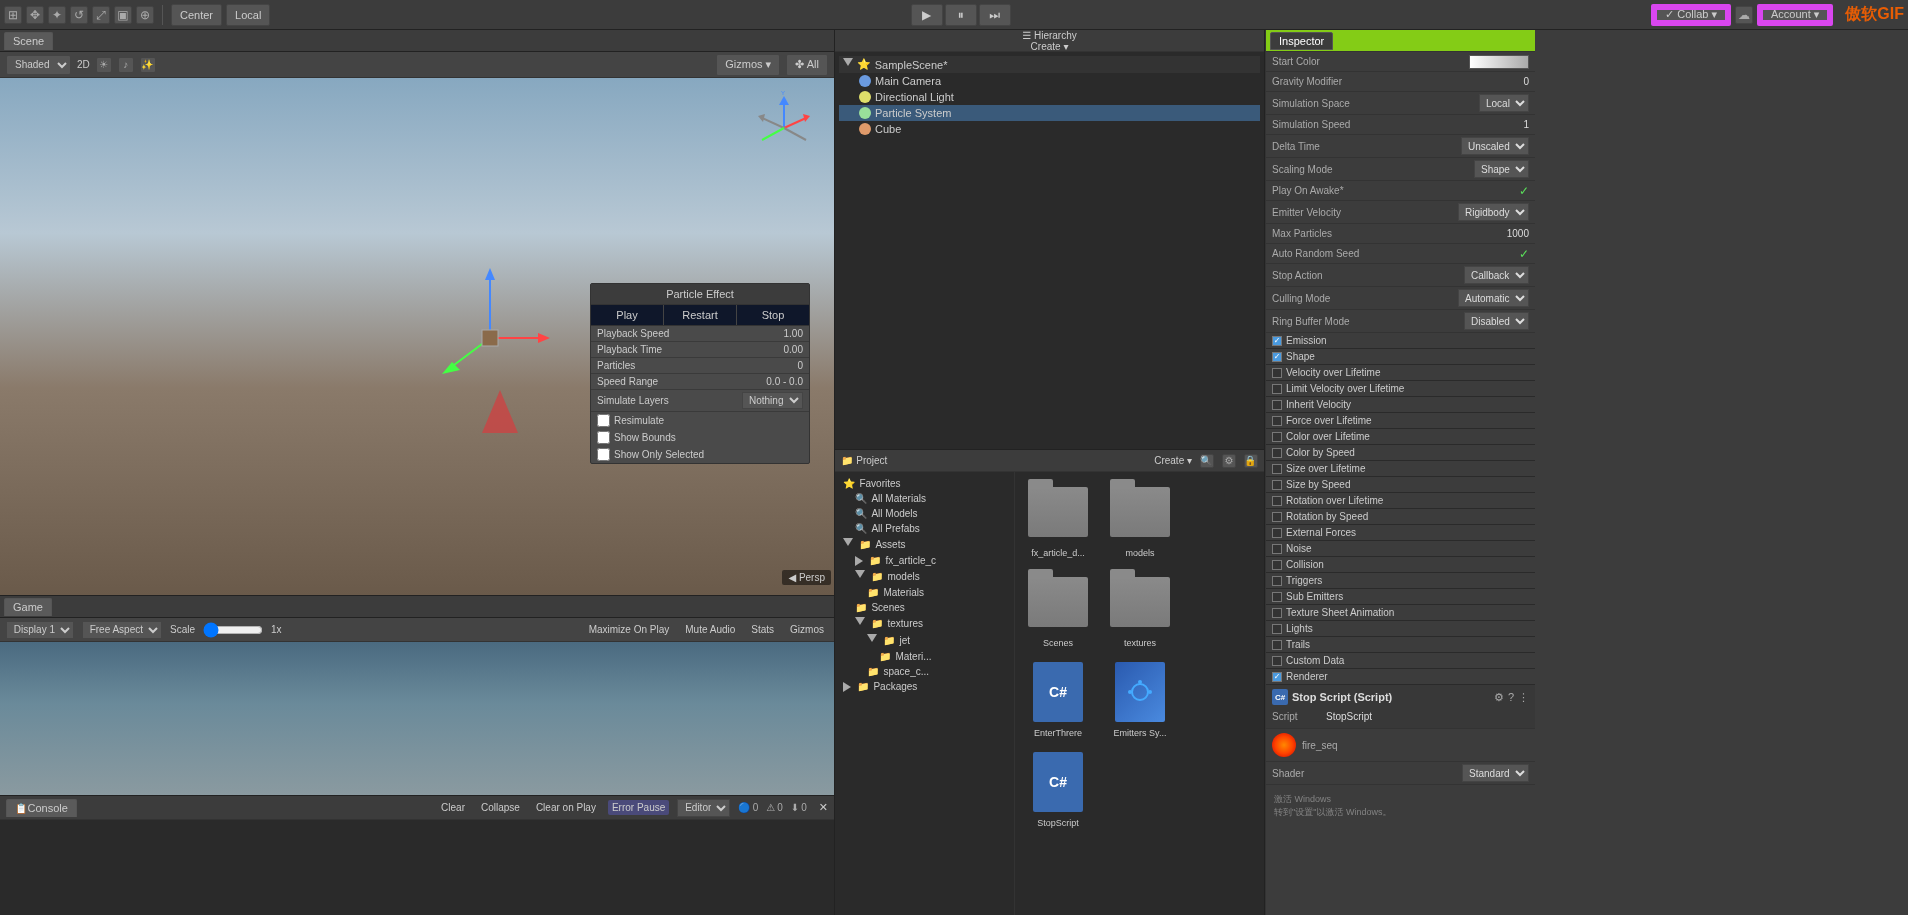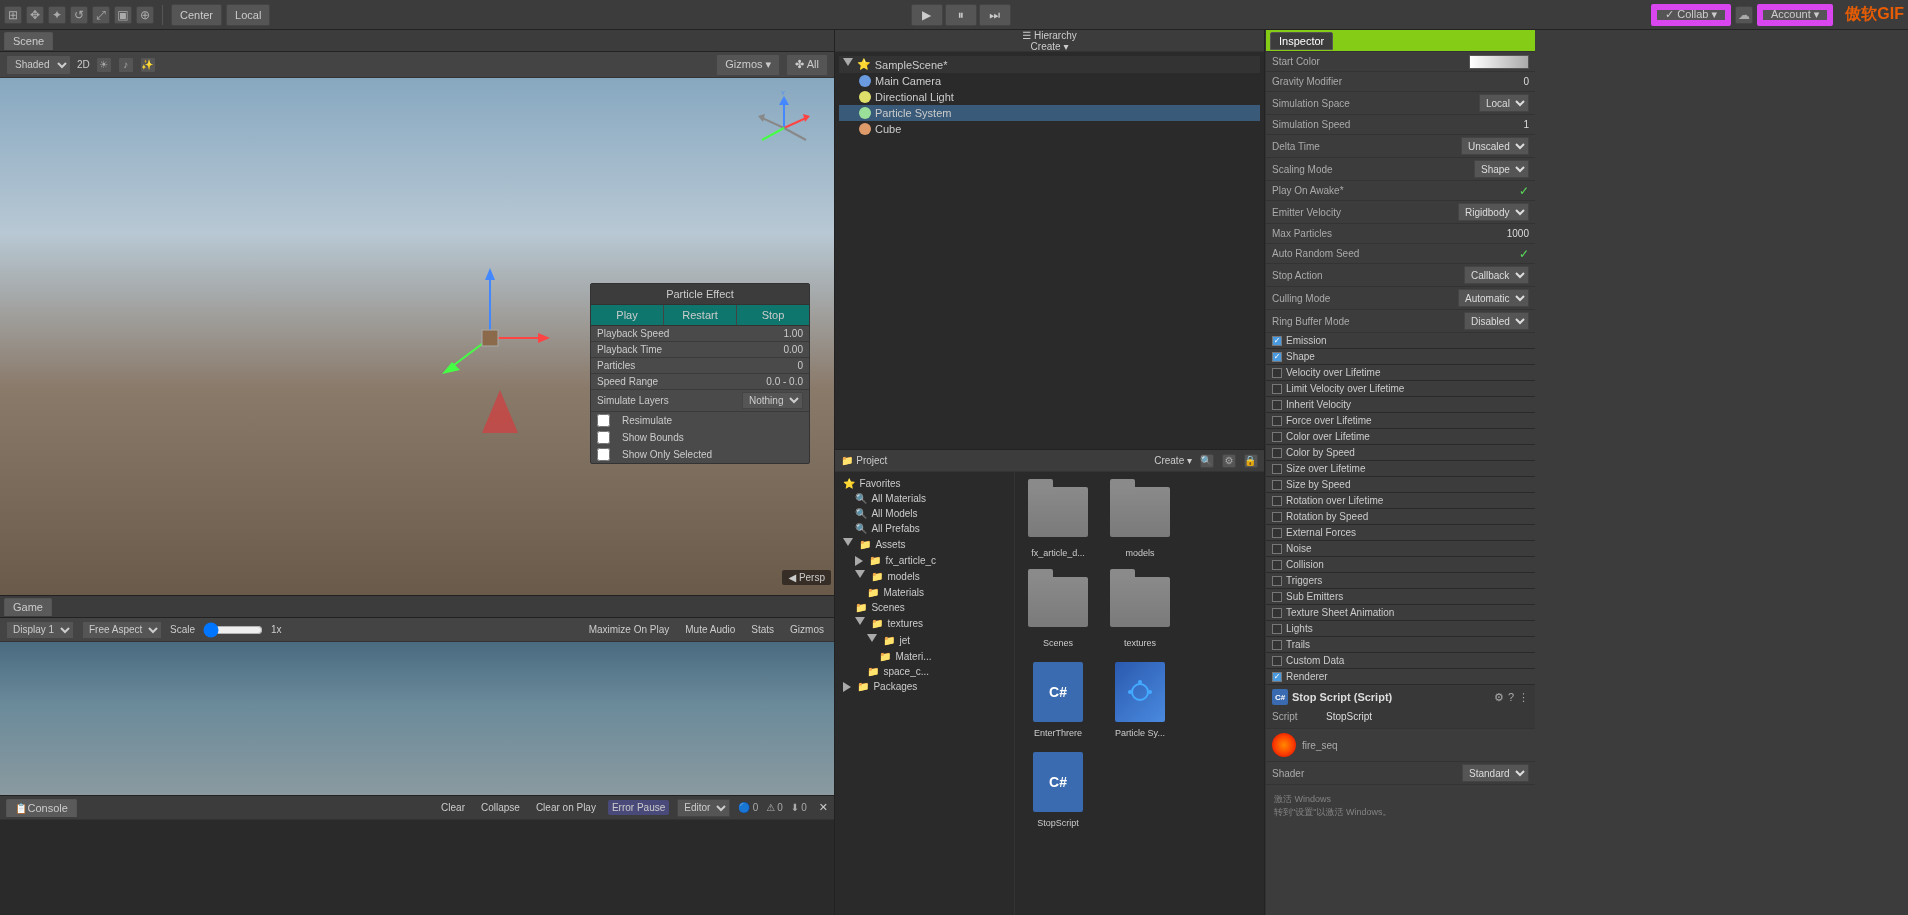--- a/index.html
+++ b/index.html
@@ -219,21 +219,21 @@
       text-align: center;
       border-bottom: 1px solid #333;
     }
     .particle-btns {
       display: flex;
       background: #555;
       border-bottom: 1px solid #333;
     }
     .particle-btn {
       flex: 1;
-      background: #0f766e;
+      background: #0f172a;
       border: none;
       border-right: 1px solid #444;
       color: #ccc;
       padding: 4px;
       cursor: pointer;
       font-size: 11px;
       text-align: center;
     }
     .particle-btn:last-child { border-right: none; }
     .particle-row {
@@ -257,21 +257,21 @@
       background: #555;
       border: 1px solid #444;
       color: #ccc;
       font-size: 10px;
       padding: 1px 2px;
     }
     .particle-check-row {
       display: flex;
       padding: 2px 6px;
       align-items: center;
-      gap: 12px;
+      gap: 4px;
     }
     .particle-check-label {
       color: #ccc;
       font-size: 10px;
     }
 
     
     .game-panel {
       height: 200px;
       display: flex;
@@ -294,20 +294,21 @@
       border-bottom: 1px solid #333;
       font-size: 10px;
     }
     .game-toolbar-select {
       background: #555;
       border: 1px solid #444;
       color: #ccc;
       height: 18px;
       padding: 0 2px;
       font-size: 10px;
+      text-align: right;
     }
 
     
     .console-panel {
       height: 120px;
       display: flex;
       flex-direction: column;
       border-top: 1px solid #222;
       border-right: 1px solid #222;
     }
@@ -1010,21 +1011,21 @@
             <div class="asset-icon">
               <div class="particle-asset">
                 <svg width="30" height="30" viewBox="0 0 30 30">
                   <circle cx="15" cy="15" r="8" fill="none" stroke="#4af" stroke-width="2"></circle>
                   <circle cx="15" cy="5" r="2" fill="#4af"></circle>
                   <circle cx="25" cy="15" r="2" fill="#4af"></circle>
                   <circle cx="5" cy="15" r="2" fill="#4af"></circle>
                 </svg>
               </div>
             </div>
-            <span class="asset-label">Particle Sy...</span>
+            <span class="asset-label">Emitters Sy...</span>
           </div>
           <div class="asset-item">
             <div class="asset-icon">
               <div class="csharp-asset">C#</div>
             </div>
             <span class="asset-label">StopScript</span>
           </div>
         </div>
       </div>
     </div>

